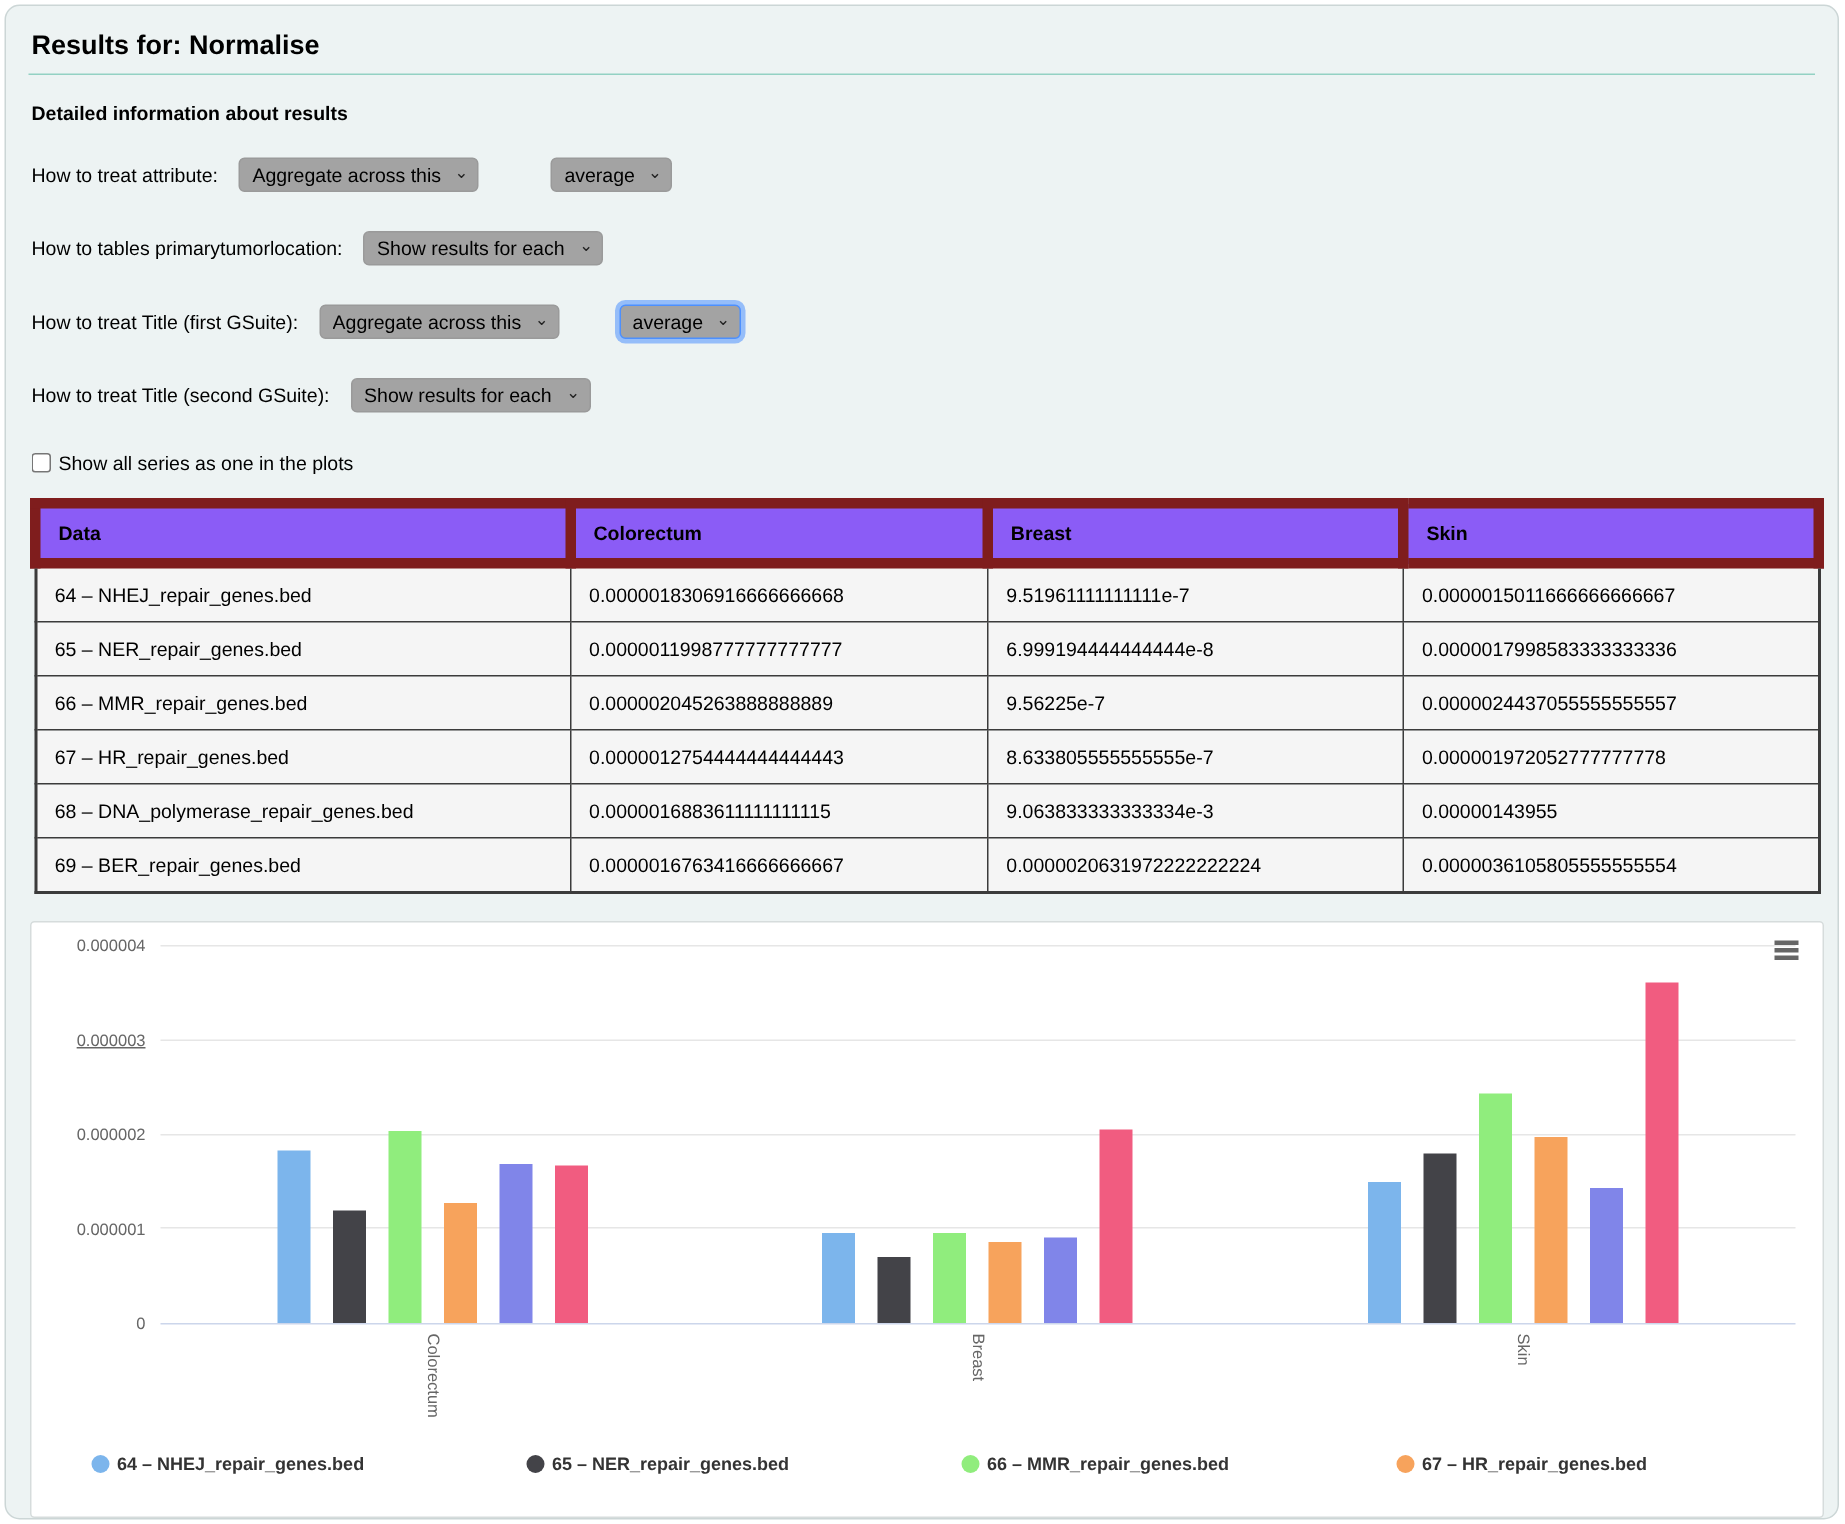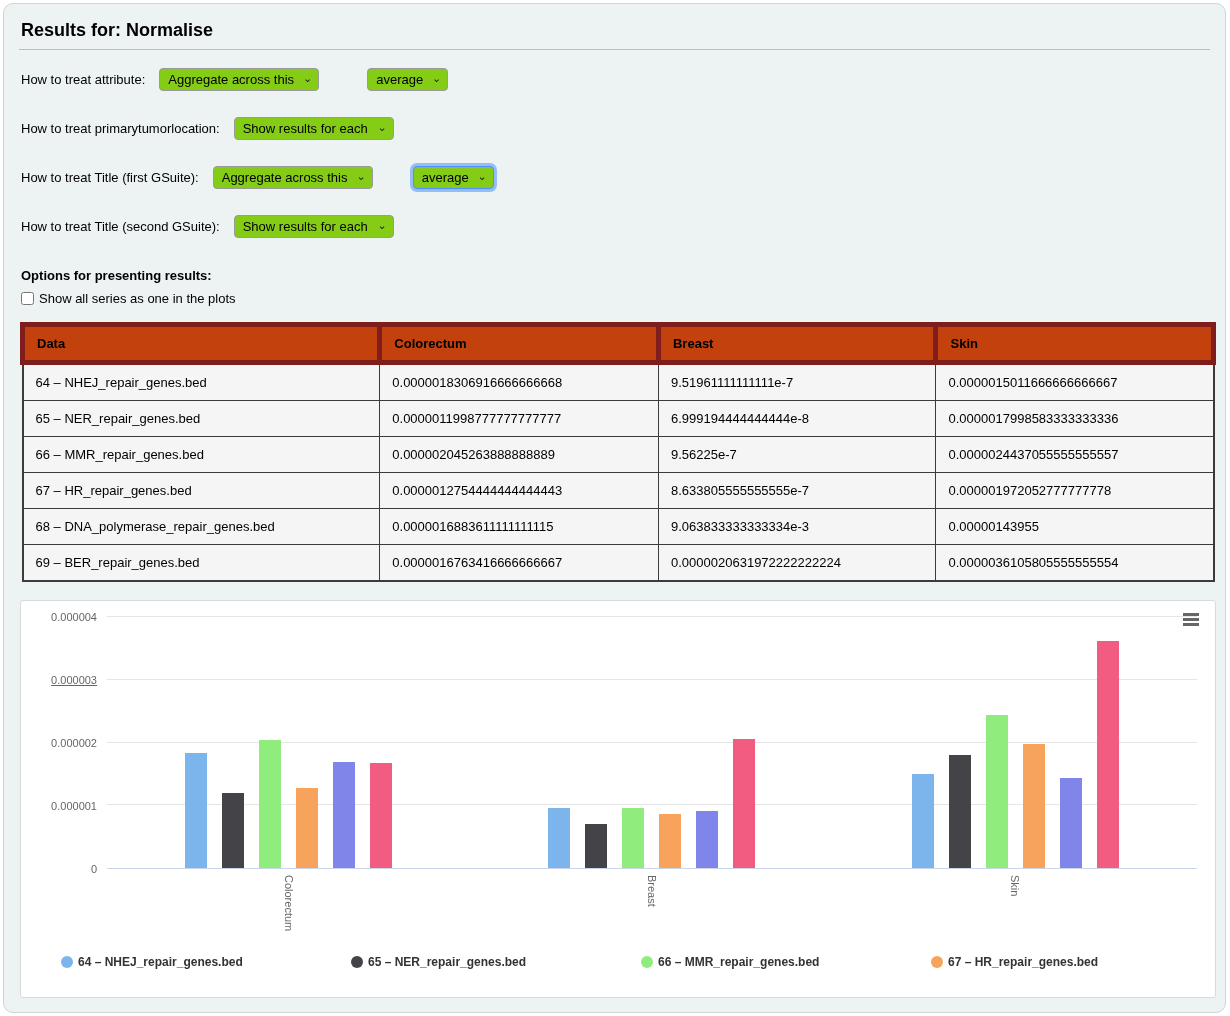--- a/index.html
+++ b/index.html
@@ -51,21 +51,21 @@
     transform: translateY(-50%);
     font-size: 11px;
     color: #222;
     pointer-events: none;
   }
   select {
     appearance: none;
     -webkit-appearance: none;
     font-family: "Liberation Sans", sans-serif;
     font-size: 13px;
-    background: #84cc16;
+    background: #a3a3a3;
     border: 1px solid #9a9a9a;
     border-radius: 4px;
     padding: 3px 24px 3px 8px;
     color: #000;
   }
   .sel.gap1 { margin-left: 48px; }
   .sel.gap2 { margin-left: 40px; }
   select.focused {
     border-color: #4d90fe;
     box-shadow: 0 0 0 3px rgba(77, 144, 254, 0.55);
@@ -86,26 +86,26 @@
 
   
   table.results {
     width: 1196px;
     margin: 16px 0 0 1px;
     border-collapse: collapse;
     font-size: 13px;
     border: 2px solid #3b3b3b;
   }
   table.results th {
-    background: #c2410c;
+    background: #8b5cf6;
     color: #000;
     font-weight: bold;
     text-align: left;
     padding: 9px 12px;
-    border: 5px solid #7f1d1d;
+    border: 7px solid #7f1d1d;
   }
   table.results td {
     background: #f5f5f5;
     padding: 10px 12px;
     border: 1px solid #3b3b3b;
   }
   table.results th:nth-child(1), table.results td:nth-child(1) { width: 30%; }
   table.results th:nth-child(2), table.results td:nth-child(2) { width: 23.4%; }
   table.results th:nth-child(3), table.results td:nth-child(3) { width: 23.3%; }
   table.results th:nth-child(4), table.results td:nth-child(4) { width: 23.3%; }
@@ -214,44 +214,44 @@
   }
 </style>
 </head>
 <body>
 
 <div class="panel">
 
   <h1 class="page-title">Results for: Normalise</h1>
   <div class="title-rule"></div>
 
+  <div class="subheading">Detailed information about results</div>
 
   <div class="control-row">
     <span class="control-label">How to treat attribute:</span>
     <span class="sel"><select><option>Aggregate across this</option></select></span>
     <span class="sel gap1"><select><option>average</option></select></span>
   </div>
 
   <div class="control-row">
-    <span class="control-label">How to treat primarytumorlocation:</span>
+    <span class="control-label">How to tables primarytumorlocation:</span>
     <span class="sel"><select><option>Show results for each</option></select></span>
   </div>
 
   <div class="control-row">
     <span class="control-label">How to treat Title (first GSuite):</span>
     <span class="sel"><select><option>Aggregate across this</option></select></span>
     <span class="sel gap2"><select class="focused"><option>average</option></select></span>
   </div>
 
   <div class="control-row">
     <span class="control-label">How to treat Title (second GSuite):</span>
     <span class="sel"><select><option>Show results for each</option></select></span>
   </div>
 
-  <div class="options-heading">Options for presenting results:</div>
 
   <label class="checkbox-row">
     <input type="checkbox" style="">
     <span>Show all series as one in the plots</span>
   </label>
 
   <table class="results" id="results-table">
     <thead>
         <tr>
           <th>Data</th>

